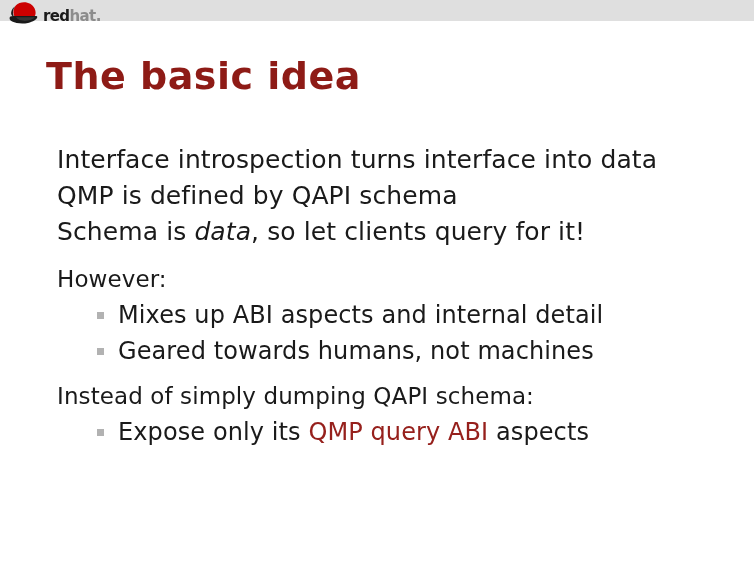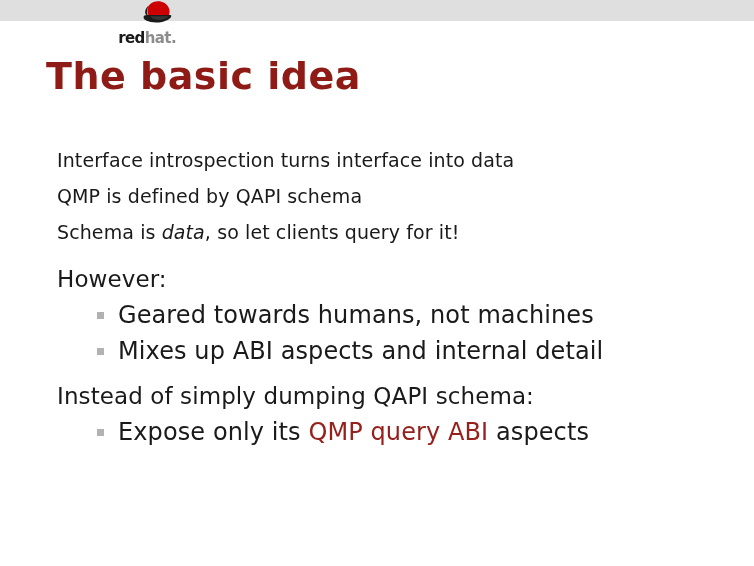--- a/index.html
+++ b/index.html
@@ -24,22 +24,21 @@
     height: 21px;
     background: #dfdfdf;
   }
   .logo {
     position: absolute;
     top: 0;
     left: 6px;
     height: 28px;
     width: 170px;
     display: flex;
-    align-items: flex-end;
-    flex-direction: column;
+    align-items: center;
   }
   .logo-mark {
     width: 36px;
     height: 27px;
     flex: none;
     margin-top: -1px;
   }
   .logo-word {
     font-family: "DejaVu Sans", sans-serif;
     font-size: 15px;
@@ -71,21 +70,21 @@
   
   .slide-body {
     position: absolute;
     left: 57px;
     top: 142px;
     width: 660px;
     color: #1a1a1a;
   }
 
   .para-block {
-    font-size: 19px;
+    font-size: 25px;
     line-height: 36px;
     letter-spacing: 0.1px;
     white-space: nowrap;
   }
   .para-line { display: block; }
   .para-line .em { font-style: italic; }
 
   .lead-line {
     font-size: 23px;
     line-height: 36px;
@@ -144,24 +143,24 @@
     <span class="para-line">QMP is defined by QAPI schema</span>
     <span class="para-line"><span>Schema is </span><span class="em">data</span><span>, so let clients query for it!</span></span>
   </div>
 
   <div class="gap-lg"></div>
 
   <div class="lead-line">However:</div>
 
   <ul class="bullets">
     <li>
-      <span class="bullet-marker"></span><span>Geared towards humans, not machines</span>
+      <span class="bullet-marker"></span><span>Mixes up ABI aspects and internal detail</span>
     </li>
     <li>
-      <span class="bullet-marker"></span><span>Mixes up ABI aspects and internal detail</span>
+      <span class="bullet-marker"></span><span>Geared towards humans, not machines</span>
     </li>
   </ul>
 
   <div class="gap-md"></div>
 
   <div class="lead-line">Instead of simply dumping QAPI schema:</div>
 
   <ul class="bullets">
     <li>
       <span class="bullet-marker"></span><span>Expose only its </span><span class="hl">QMP query ABI</span><span> aspects</span>

